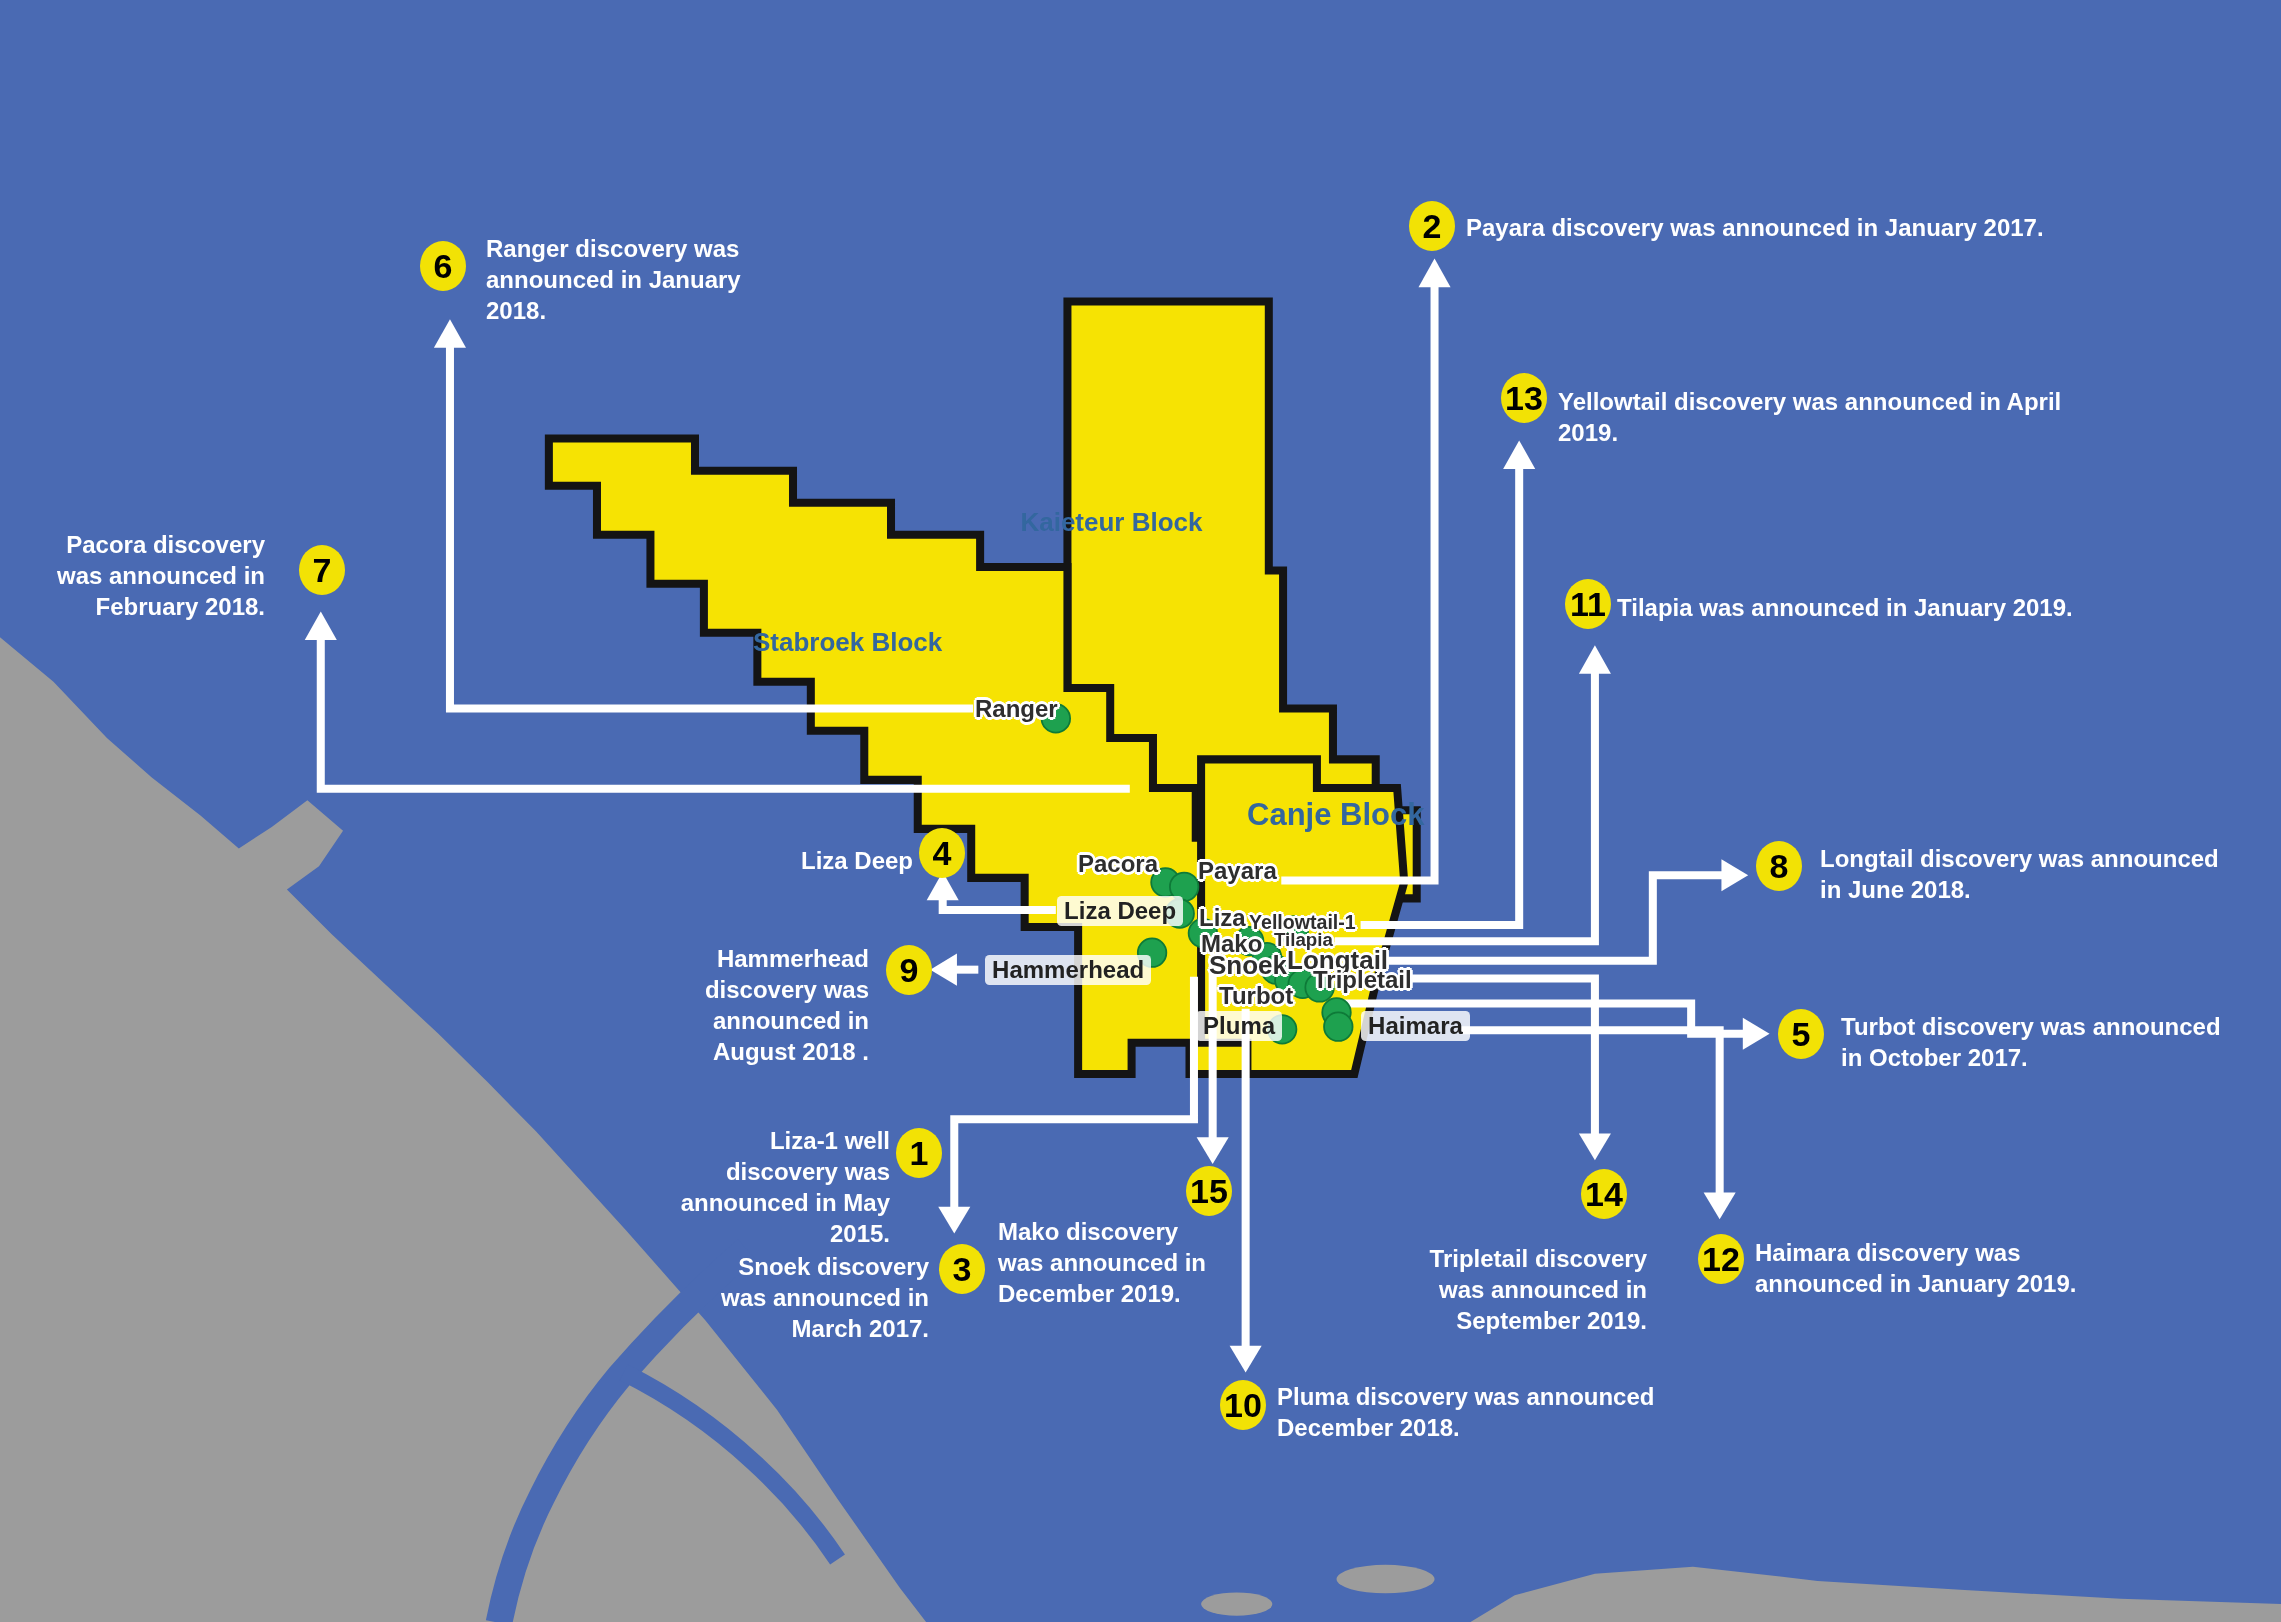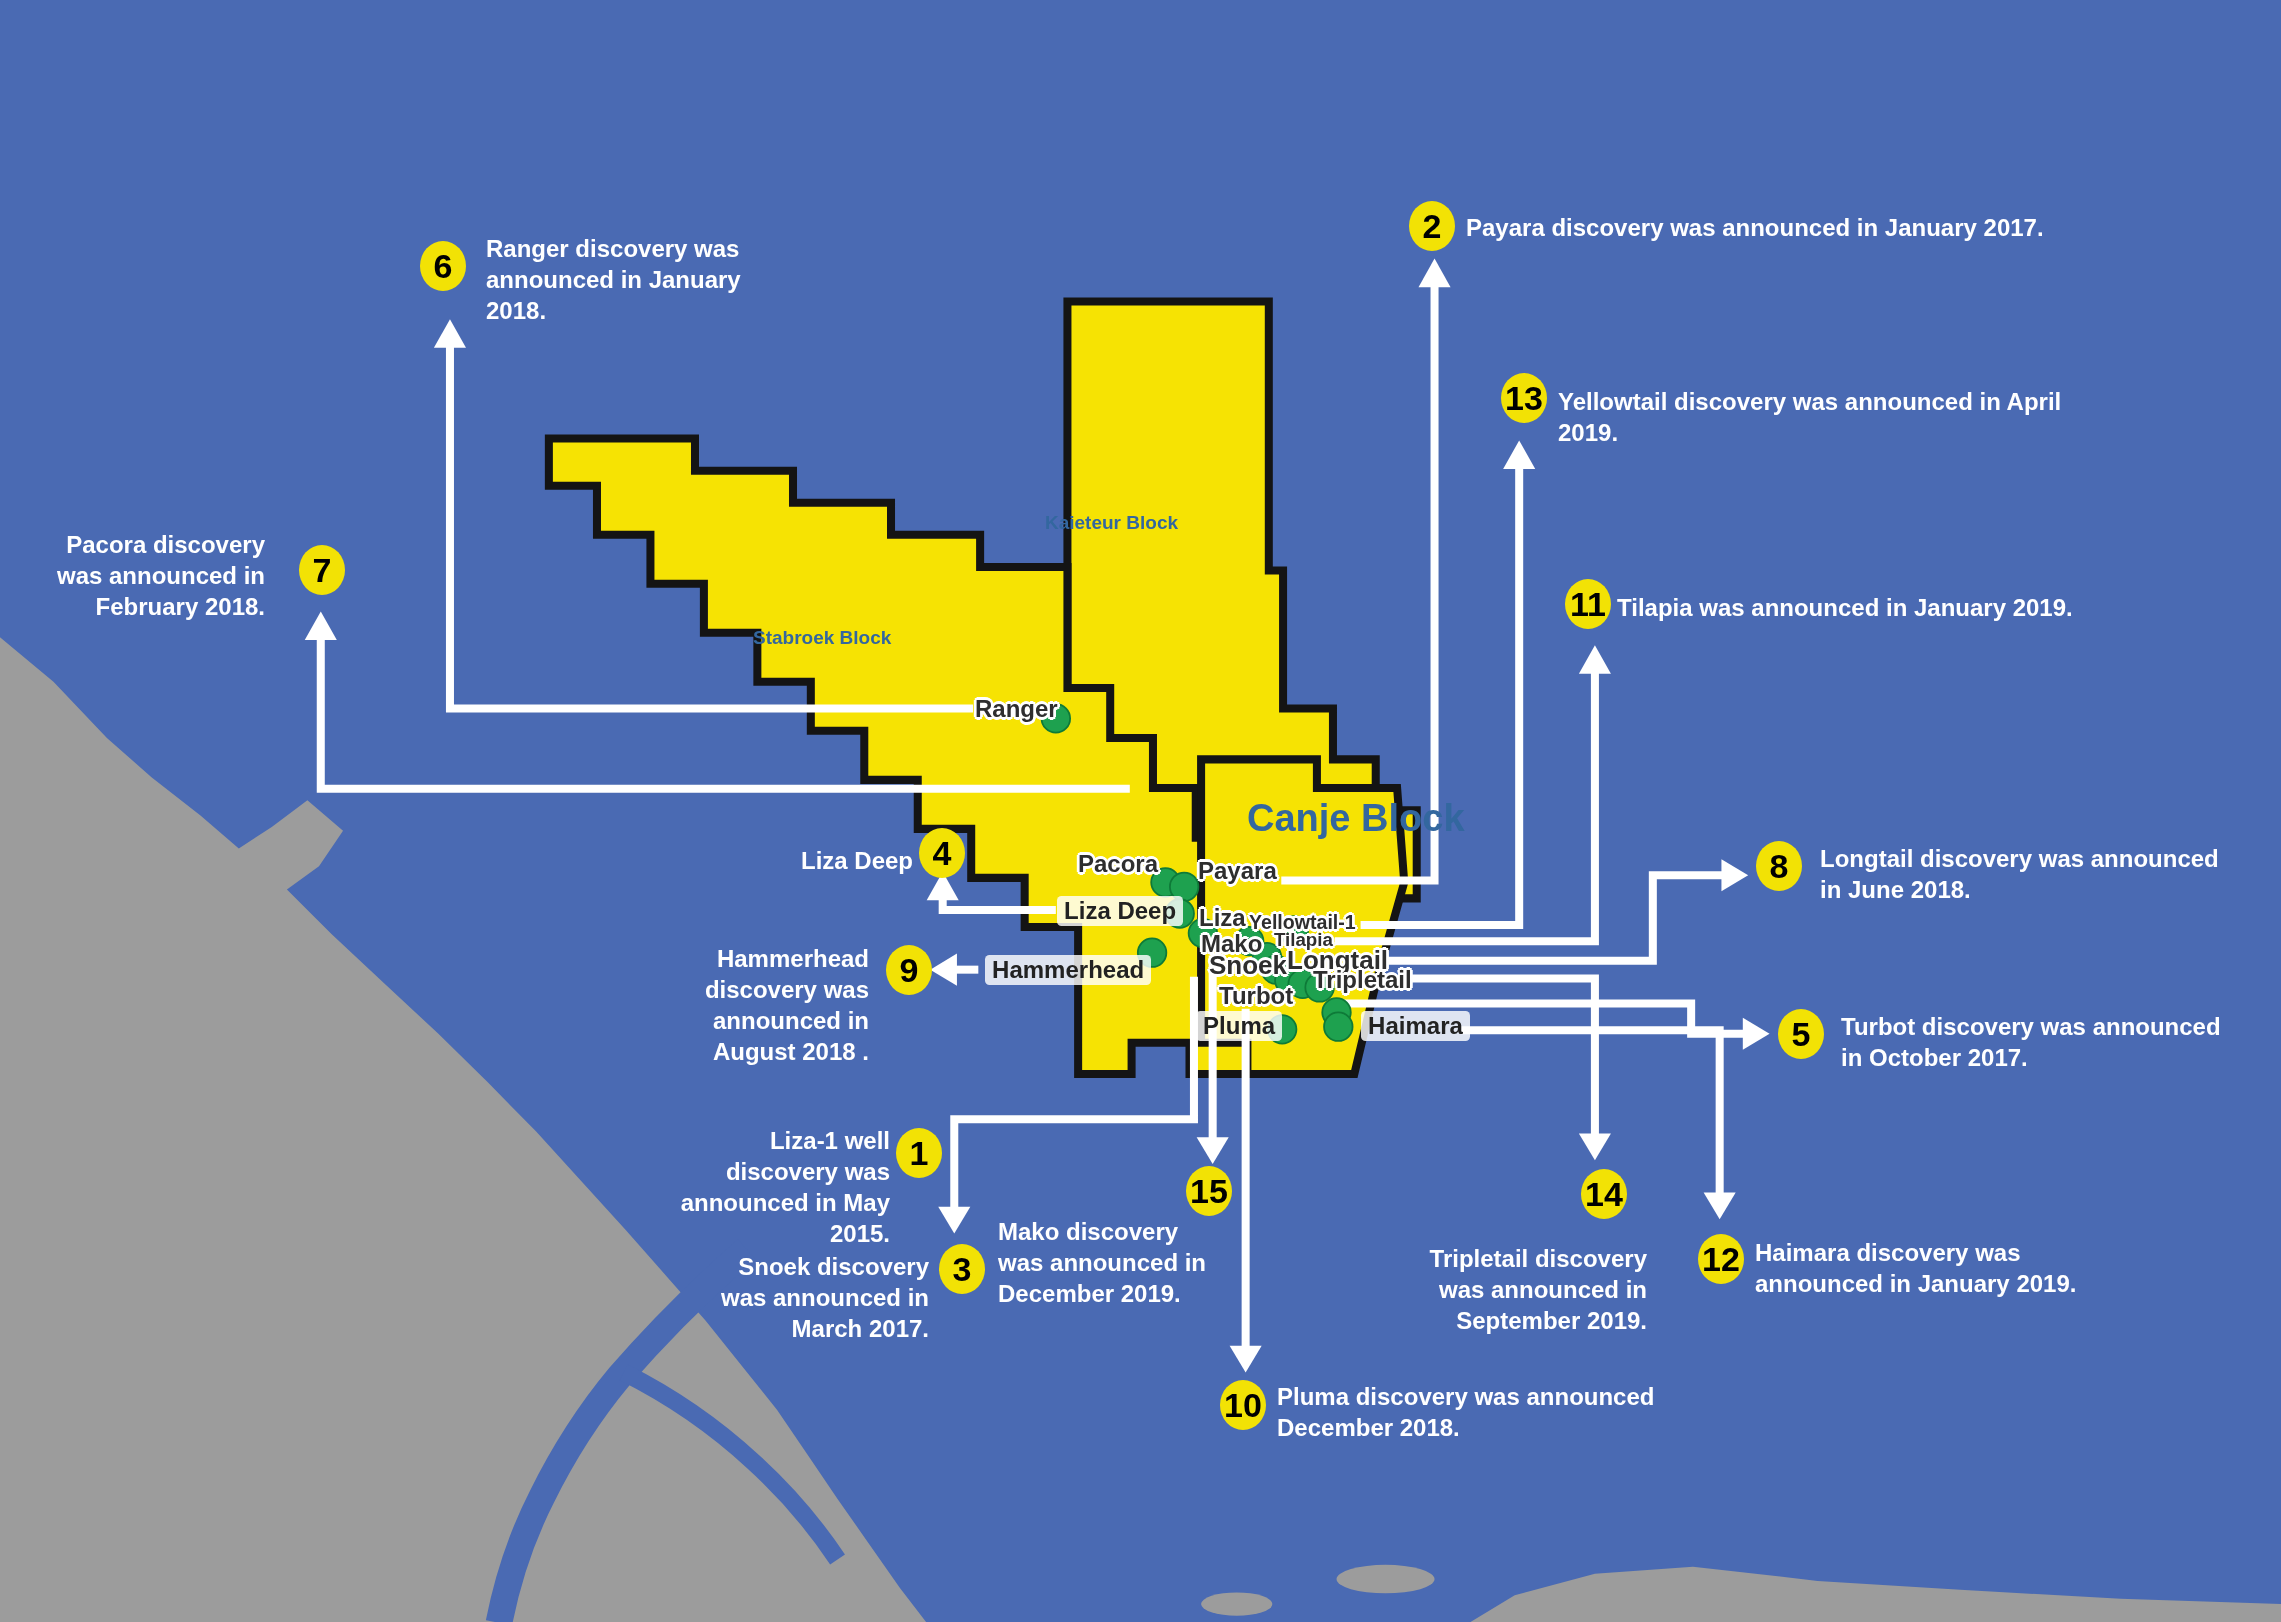--- a/index.html
+++ b/index.html
@@ -19,21 +19,21 @@
   
   .fl{position:absolute;font-weight:700;font-size:24px;color:#2e2e2e;white-space:nowrap;z-index:5;
       text-shadow:-1.8px -1.8px 0 #fff,1.8px -1.8px 0 #fff,-1.8px 1.8px 0 #fff,1.8px 1.8px 0 #fff,
                   0 -2.7px 0 #fff,0 2.7px 0 #fff,-2.7px 0 0 #fff,2.7px 0 0 #fff;}
   .fl-box{background:rgba(255,255,255,.82);border-radius:4.5px;padding:0.9px 7.1px;text-shadow:none;color:#222;}
   .fl-big{font-size:26px;font-weight:800;}
   .fl-sm{font-size:19.6px;}
   .fl-xs{font-size:18.7px;}
 
   
-  .bl{position:absolute;color:#33679f;font-weight:800;font-size:19px;white-space:nowrap;z-index:4;}
+  .bl{position:absolute;color:#33679f;font-weight:800;font-size:26px;white-space:nowrap;z-index:4;}
 
   
   .pos-n1{left:896px;top:1128px;}  .pos-n2{left:1409px;top:201px;}
   .pos-n3{left:939px;top:1244px;}  .pos-n4{left:919px;top:828px;}
   .pos-n5{left:1778px;top:1009px;}  .pos-n6{left:420px;top:241px;}
   .pos-n7{left:299px;top:545px;}    .pos-n8{left:1756px;top:841px;}
   .pos-n9{left:886px;top:945px;}   .pos-n10{left:1220px;top:1380px;}
   .pos-n11{left:1565px;top:579px;}  .pos-n12{left:1698px;top:1234px;}
   .pos-n13{left:1501px;top:373px;}  .pos-n14{left:1581px;top:1169px;}
   .pos-n15{left:1186px;top:1166px;}
@@ -62,21 +62,21 @@
   .pos-liza{left:1199px;top:904px;}       .pos-yellowtail1{left:1249px;top:911px;}
   .pos-tilapia{left:1274px;top:929px;}    .pos-mako{left:1201px;top:930px;}
   .pos-snoek{left:1173px;top:950px;padding-left:36px;}      .pos-longtail{left:1287px;top:945px;}
   .pos-tripletail{left:1313px;top:966px;} .pos-turbot{left:1219px;top:982px;}
   .pos-pluma{left:1196px;top:1011px;}      .pos-haimara{left:1361px;top:1011px;text-align:center;}
   .pos-hammerhead{left:985px;top:955px;}
 
   
   .pos-stabroek{left:753px;top:627px;}
   .pos-kaieteur{left:1000px;top:504px;width:223px;text-align:center;white-space:normal;line-height:37px;}
-  .pos-canje{left:1247px;top:797px;font-size:38px;}
+  .pos-canje{left:1247px;top:797px;font-size:31px;}
 </style>
 </head>
 <body>
 
 <div id="canvas">
 
   <svg id="map-svg" width="2281" height="1623" viewBox="0 0 2560 1821">
 
     <polygon fill="#9c9c9c" points="
       0,715 60,765 120,828 170,872 225,915 268,952 305,928 345,898 385,932 358,972 322,998

